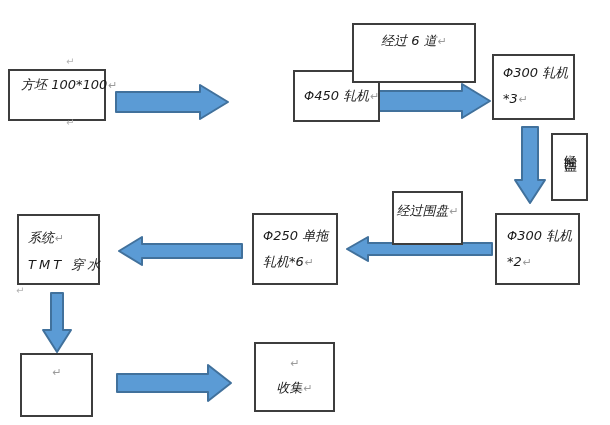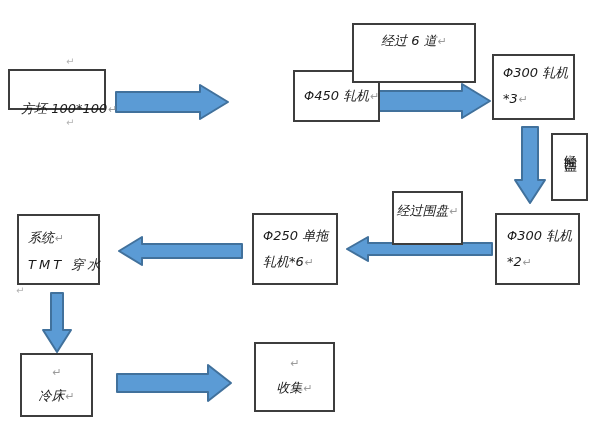--- a/index.html
+++ b/index.html
@@ -48,21 +48,21 @@
   <svg class="arrows" viewBox="0 0 610 425">
     <polygon class="arrow" points="116,92 200,92 200,85 228,102 200,119 200,112 116,112"></polygon>
     <polygon class="arrow" points="344,91 462,91 462,84 490,101 462,118 462,111 344,111"></polygon>
     <polygon class="arrow" points="522,127 538,127 538,180 545,180 530,203 515,180 522,180"></polygon>
     <polygon class="arrow" points="492,243 368,243 368,237 347,249 368,261 368,255 492,255"></polygon>
     <polygon class="arrow" points="242,244 142,244 142,237 119,251 142,265 142,258 242,258"></polygon>
     <polygon class="arrow" points="51,293 63,293 63,330 71,330 57,352 43,330 51,330"></polygon>
     <polygon class="arrow" points="117,374 208,374 208,365 231,383 208,401 208,392 117,392"></polygon>
   </svg>
 
-  <div class="node" style="left:8px;top:69px;width:98px;height:41px;padding:25px 0 0 11px;">
+  <div class="node" style="left:8px;top:69px;width:98px;height:52px;padding:1px 0 0 11px;">
     <div class="line"><span>方坯 100*100</span><span class="cr">↵</span></div>
   </div>
 
   <div class="node" style="left:245px;top:70px;width:87px;height:52px;padding:11px 0 0 9px;margin-left:48px;">
     <div class="line"><span>Φ450 轧机</span><span class="cr">↵</span></div>
   </div>
 
   <div class="node center" style="left:352px;top:23px;width:124px;height:60px;padding-top:3px;">
     <div class="line"><span>经过 6 道</span><span class="cr">↵</span></div>
   </div>
@@ -91,21 +91,20 @@
     <div class="line"><span>轧机*6</span><span class="cr">↵</span></div>
   </div>
 
   <div class="node" style="left:17px;top:214px;width:83px;height:71px;padding:9px 0 0 9px;">
     <div class="line"><span>系统</span><span class="cr">↵</span></div>
     <div class="line spread"><span>TMT 穿水</span></div>
   </div>
 
   <div class="node center" style="left:20px;top:353px;width:73px;height:64px;padding-top:5px;line-height:23px;">
     <div class="line"><span class="cr">↵</span></div>
-    <div class="line"><span>冷床</span><span class="cr">↵</span></div>
   </div>
 
   <div class="node center" style="left:254px;top:342px;width:81px;height:70px;padding-top:7px;line-height:24px;">
     <div class="line"><span class="cr">↵</span></div>
     <div class="line"><span>收集</span><span class="cr">↵</span></div>
   </div>
 
   <span class="stray" style="left:66px;top:57px;">↵</span>
   <span class="stray" style="left:66px;top:118px;">↵</span>
   <span class="stray" style="left:16px;top:286px;">↵</span>

